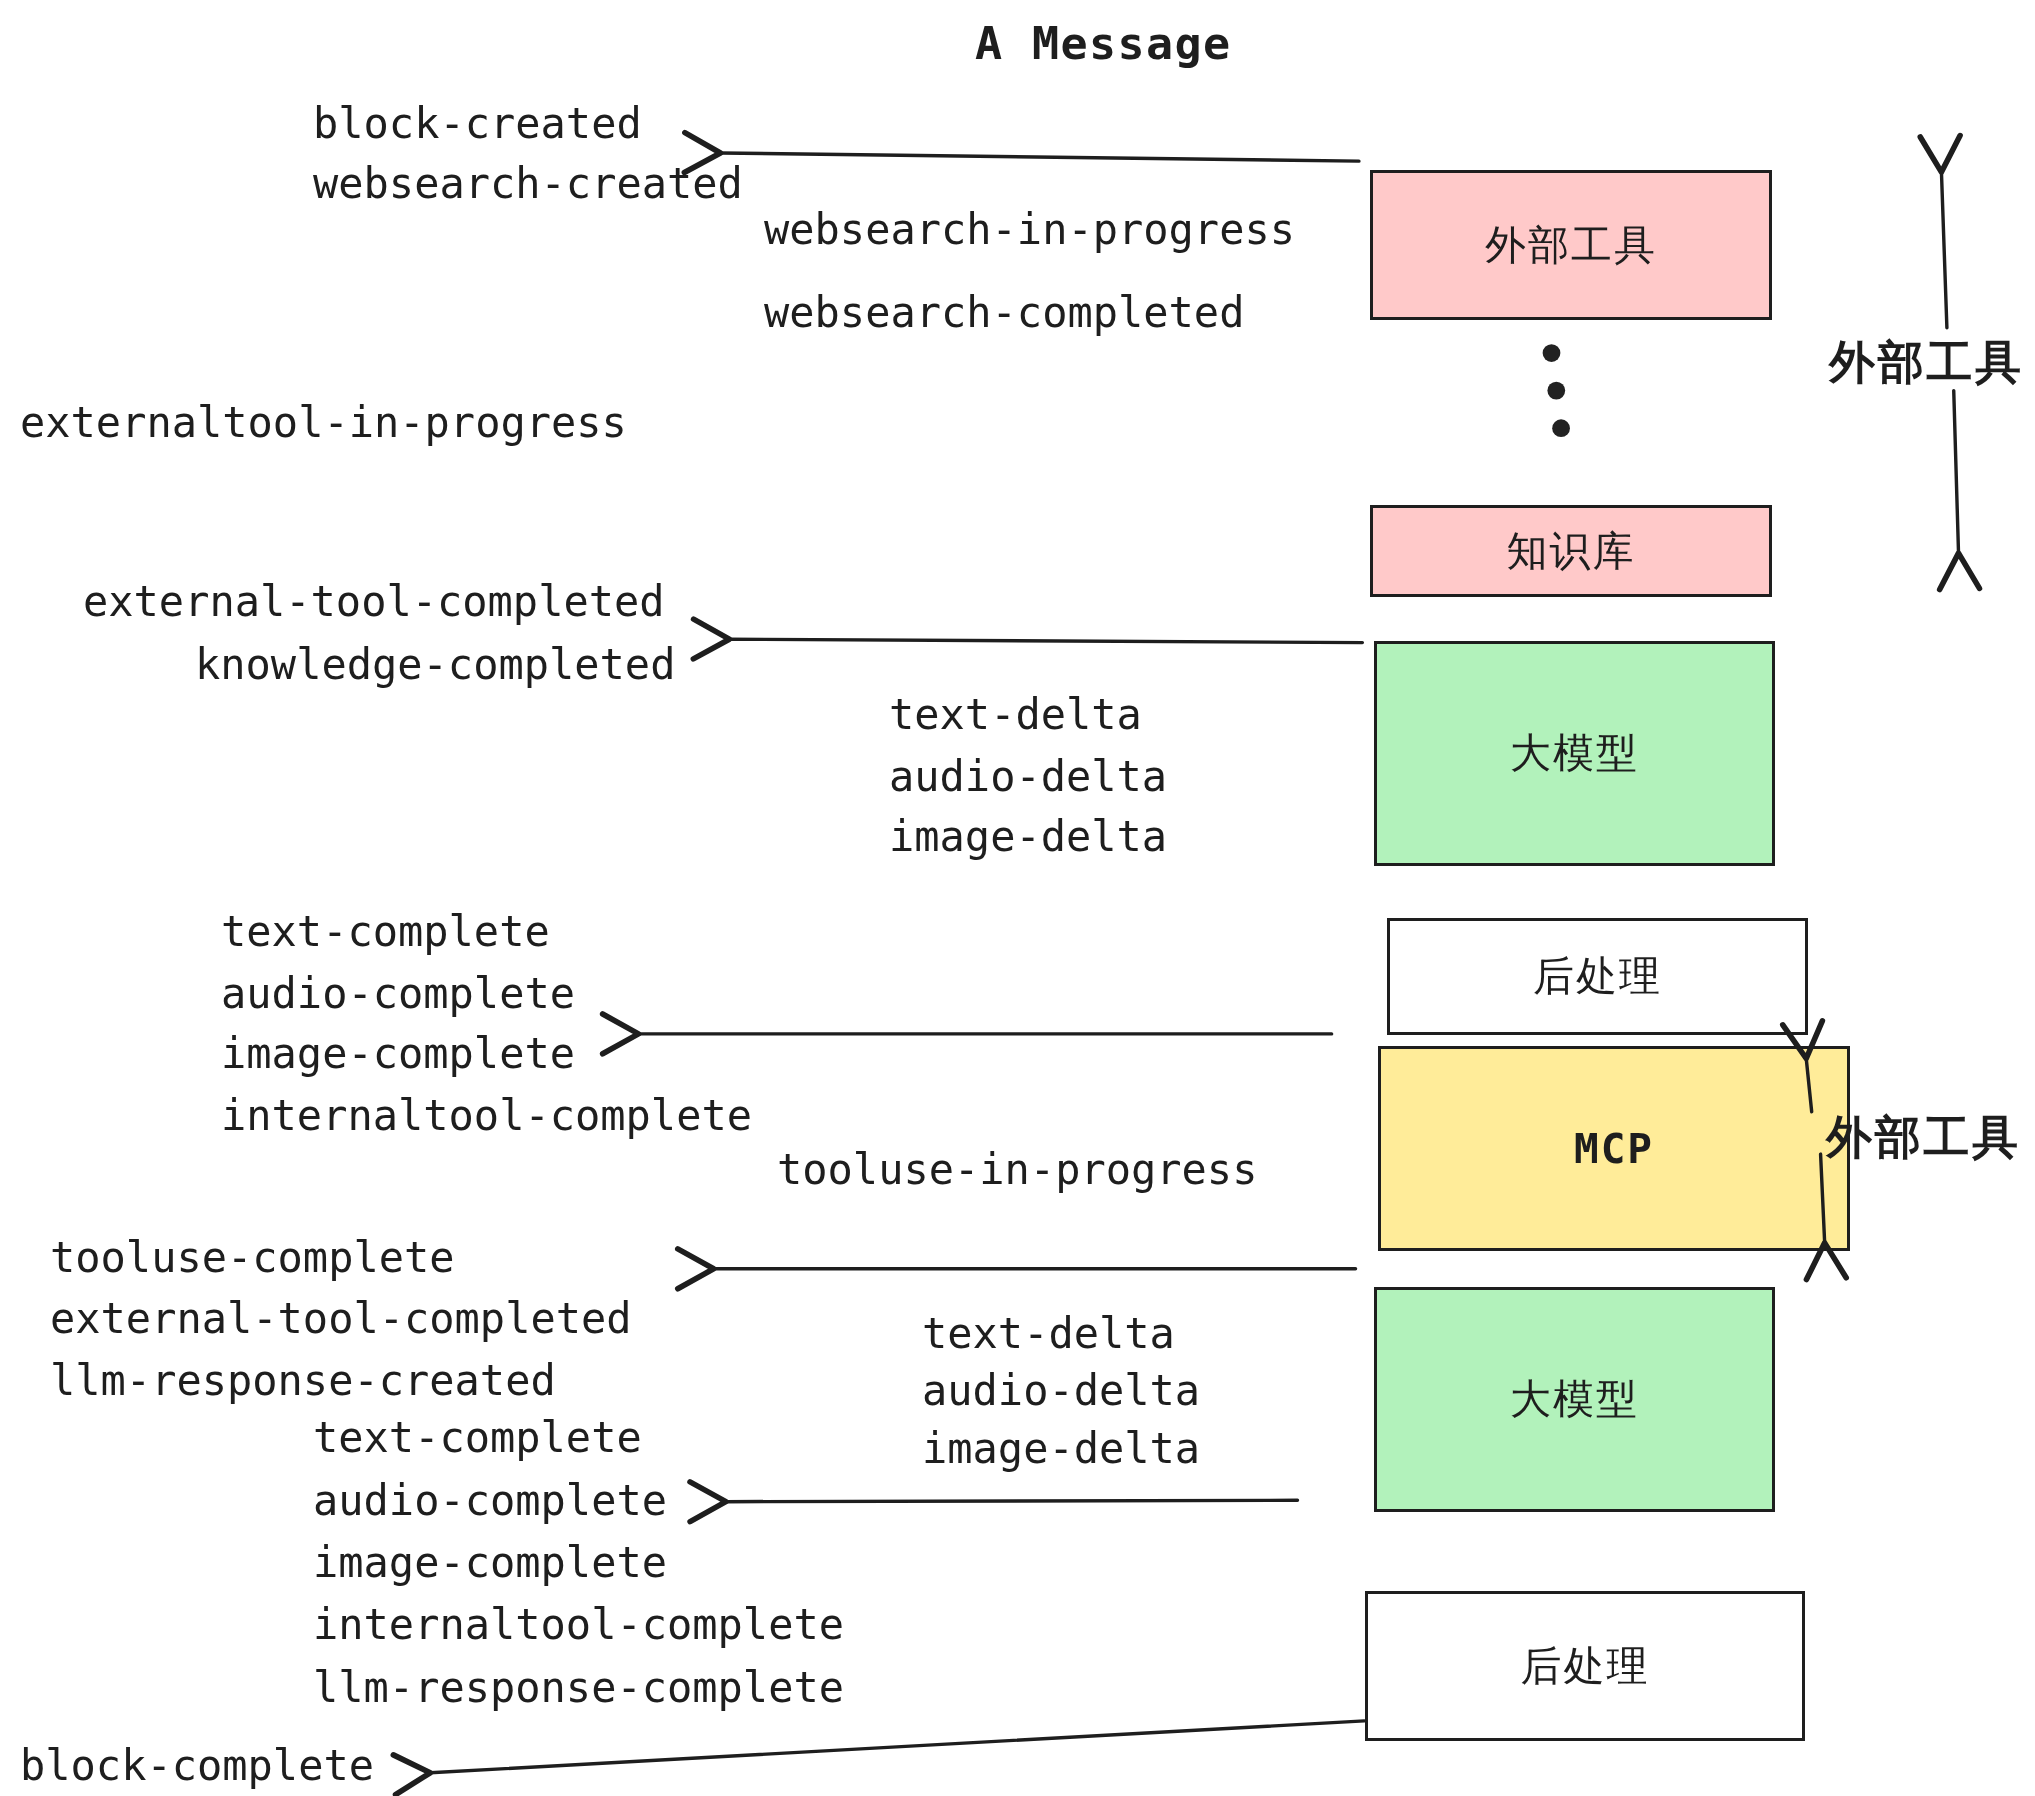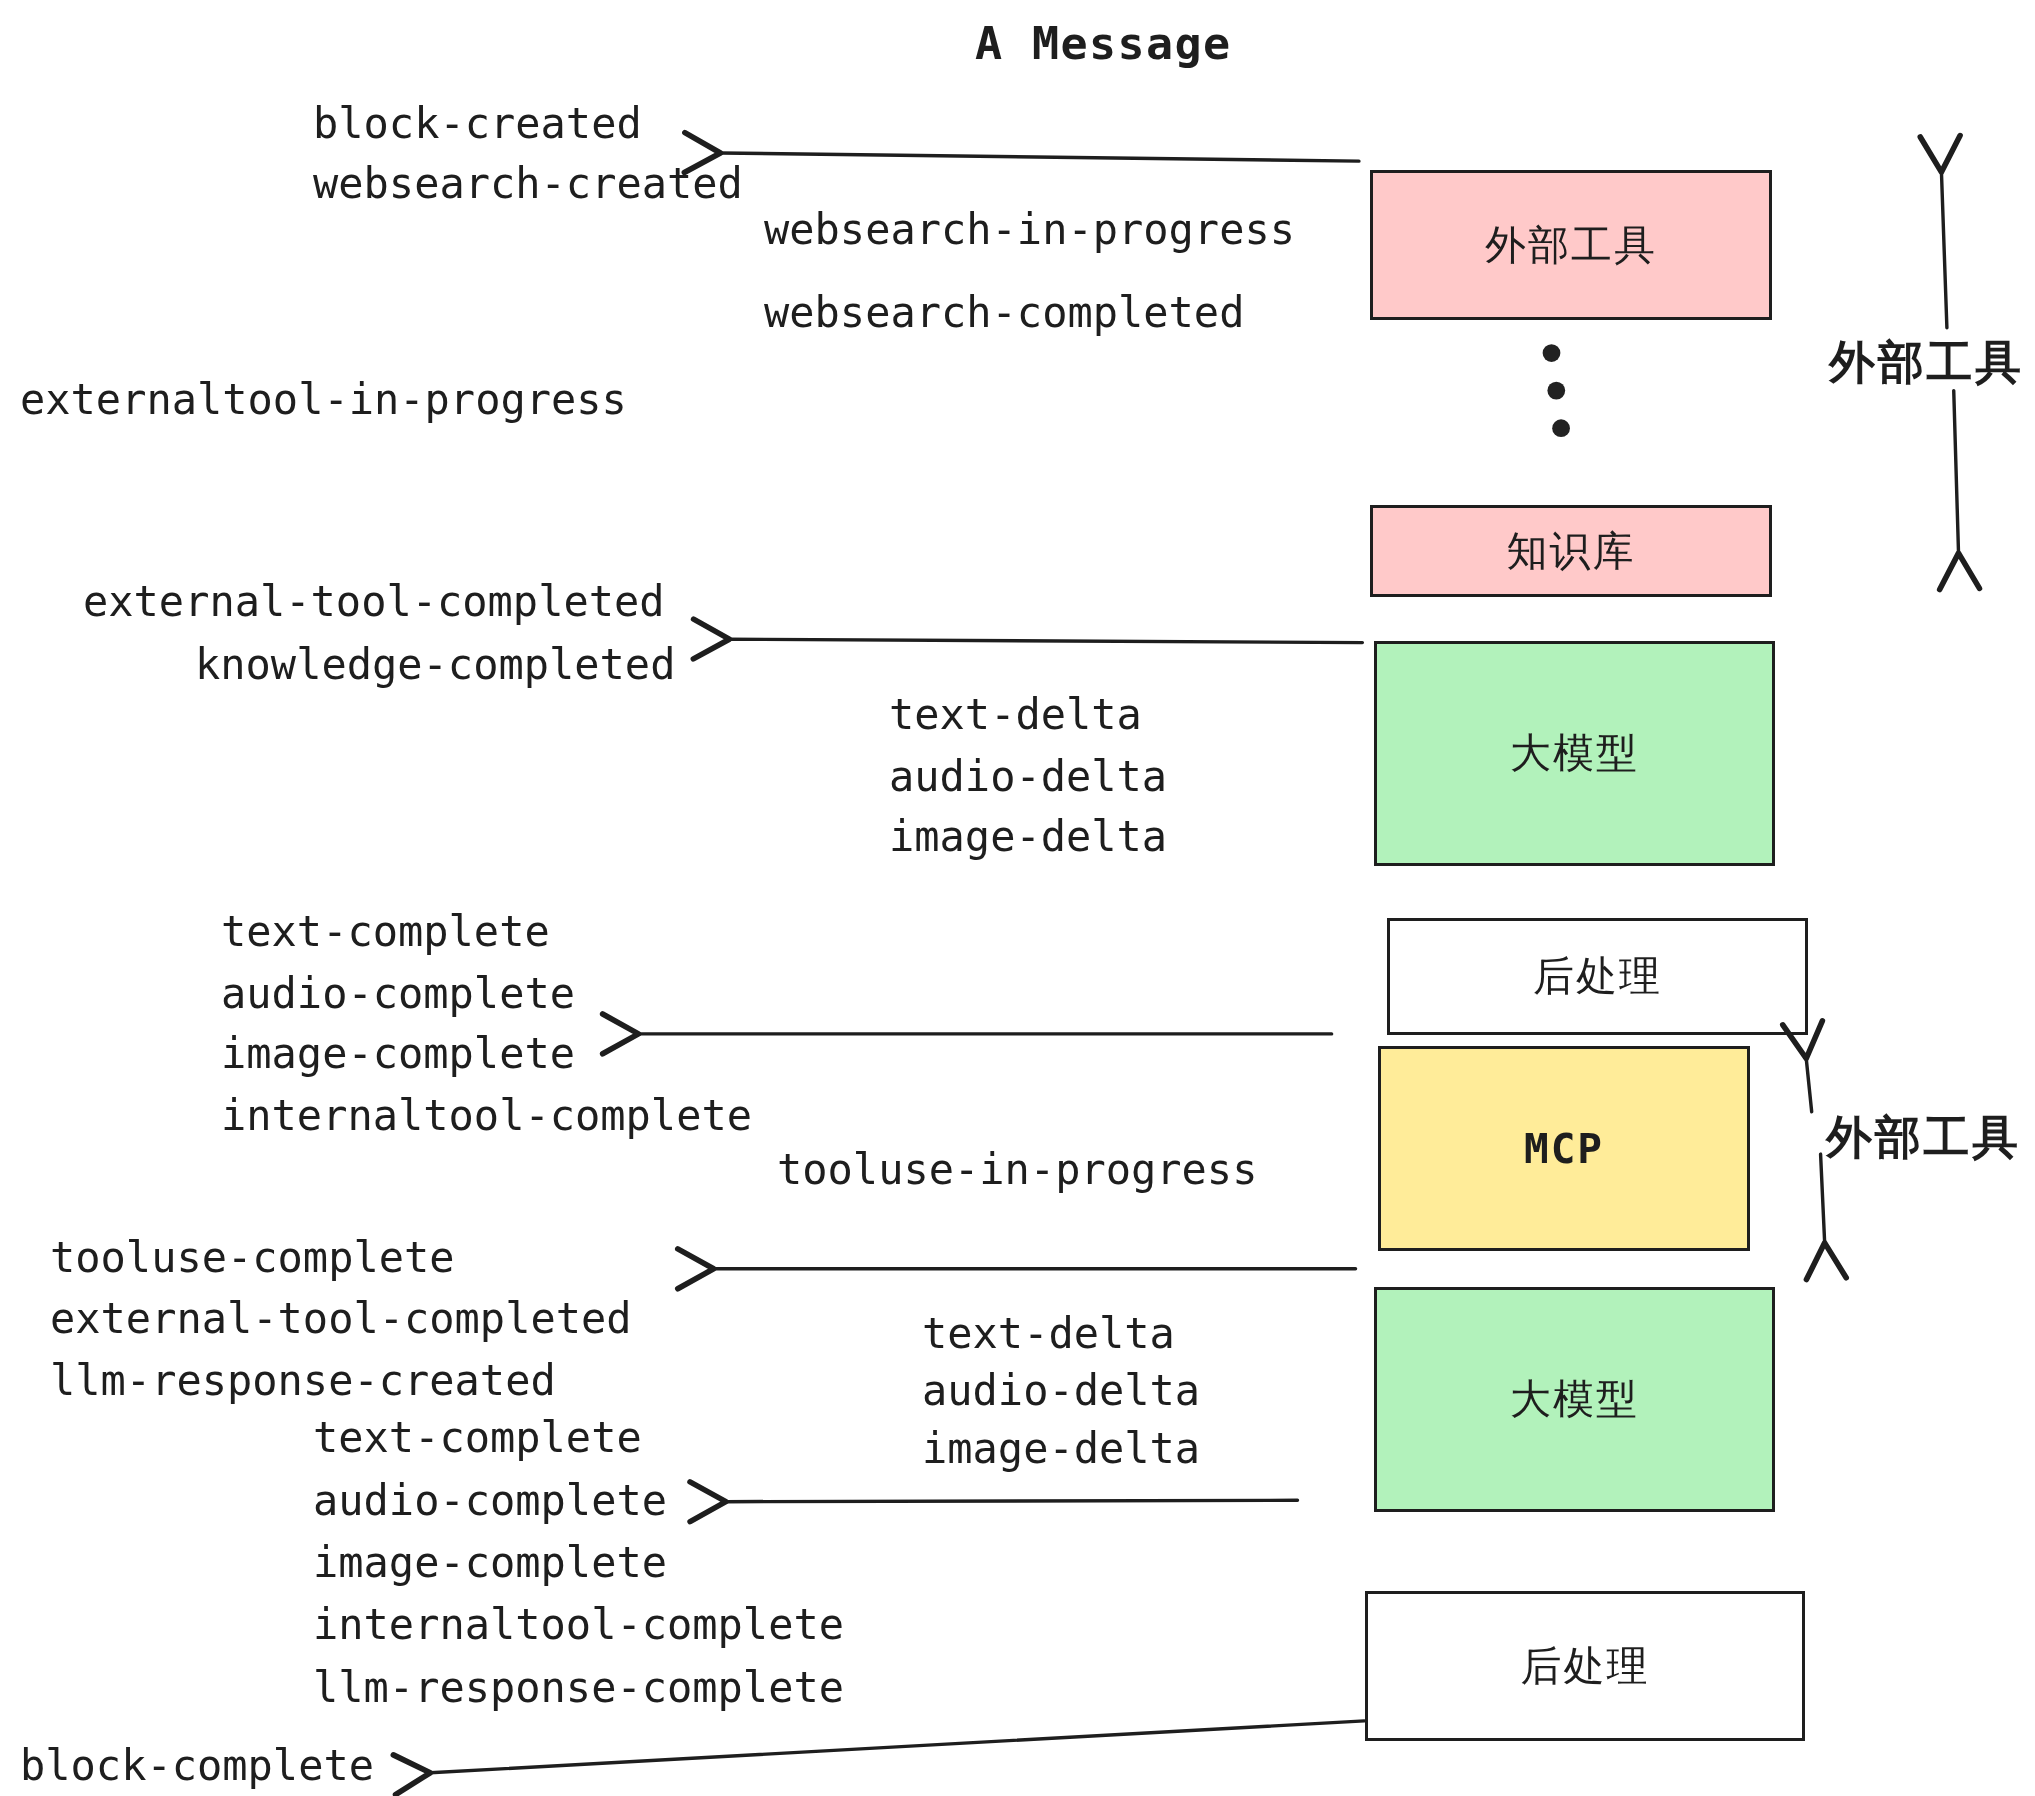--- a/index.html
+++ b/index.html
@@ -45,21 +45,21 @@
 <body>
 
 <div id="canvas">
 
   <div id="title">A Message</div>
 
   <div class="ev" style="left:313px;top:158px">websearch-created</div>
   <div class="ev" style="left:313px;top:98px">block-created</div>
   <div class="ev" style="left:764px;top:204px">websearch-in-progress</div>
   <div class="ev" style="left:764px;top:287px">websearch-completed</div>
-  <div class="ev" style="left:20px;top:374px">externaltool-in-progress</div>
+  <div class="ev" style="left:20px;top:397px">externaltool-in-progress</div>
   <div class="ev" style="left:83px;top:576px">external-tool-completed</div>
   <div class="ev" style="left:195px;top:639px">knowledge-completed</div>
   <div class="ev" style="left:889px;top:689px">text-delta</div>
   <div class="ev" style="left:889px;top:751px">audio-delta</div>
   <div class="ev" style="left:889px;top:811px">image-delta</div>
   <div class="ev" style="left:221px;top:906px">text-complete</div>
   <div class="ev" style="left:221px;top:968px">audio-complete</div>
   <div class="ev" style="left:221px;top:1028px">image-complete</div>
   <div class="ev" style="left:221px;top:1090px">internaltool-complete</div>
   <div class="ev" style="left:777px;top:1144px">tooluse-in-progress</div>
@@ -81,21 +81,21 @@
     </div>
   <div class="box pink" style="left:1370px;top:505px;width:402px;height:92px">
       <span>知识库</span>
     </div>
   <div class="box green" style="left:1374px;top:641px;width:401px;height:225px">
       <span>大模型</span>
     </div>
   <div class="box white" style="left:1387px;top:905px;width:421px;height:117px">
       <span>后处理</span>
     </div>
-  <div class="box yellow mono-label" style="left:1378px;top:1046px;width:372px;height:205px">
+  <div class="box yellow mono-label" style="left:1378px;top:1046px;width:472px;height:205px">
       <span>MCP</span>
     </div>
   <div class="box green" style="left:1374px;top:1287px;width:401px;height:225px">
       <span>大模型</span>
     </div>
   <div class="box white" style="left:1365px;top:1578px;width:440px;height:150px">
       <span>后处理</span>
     </div>
 
   <div class="annot" style="left:1829px;top:338px">外部工具</div>

